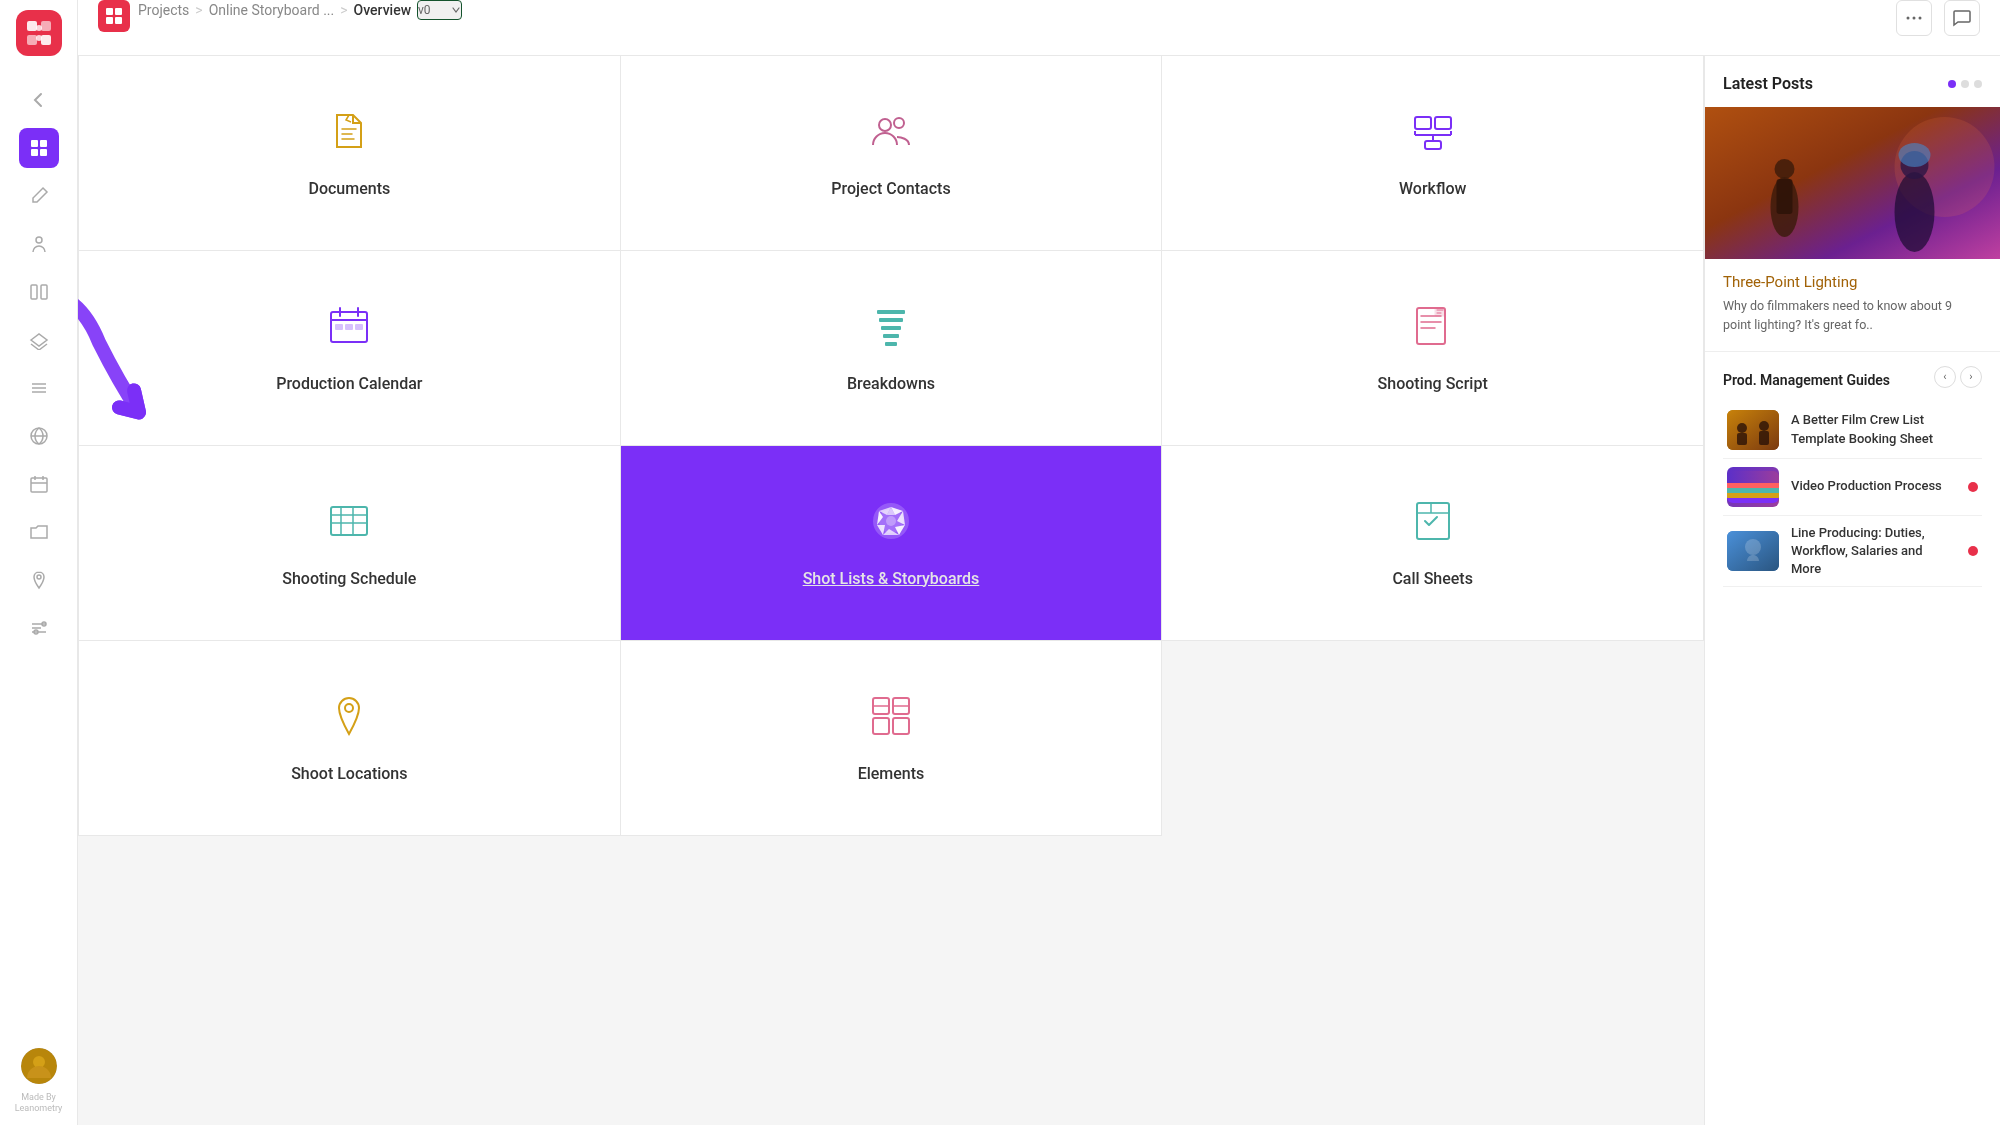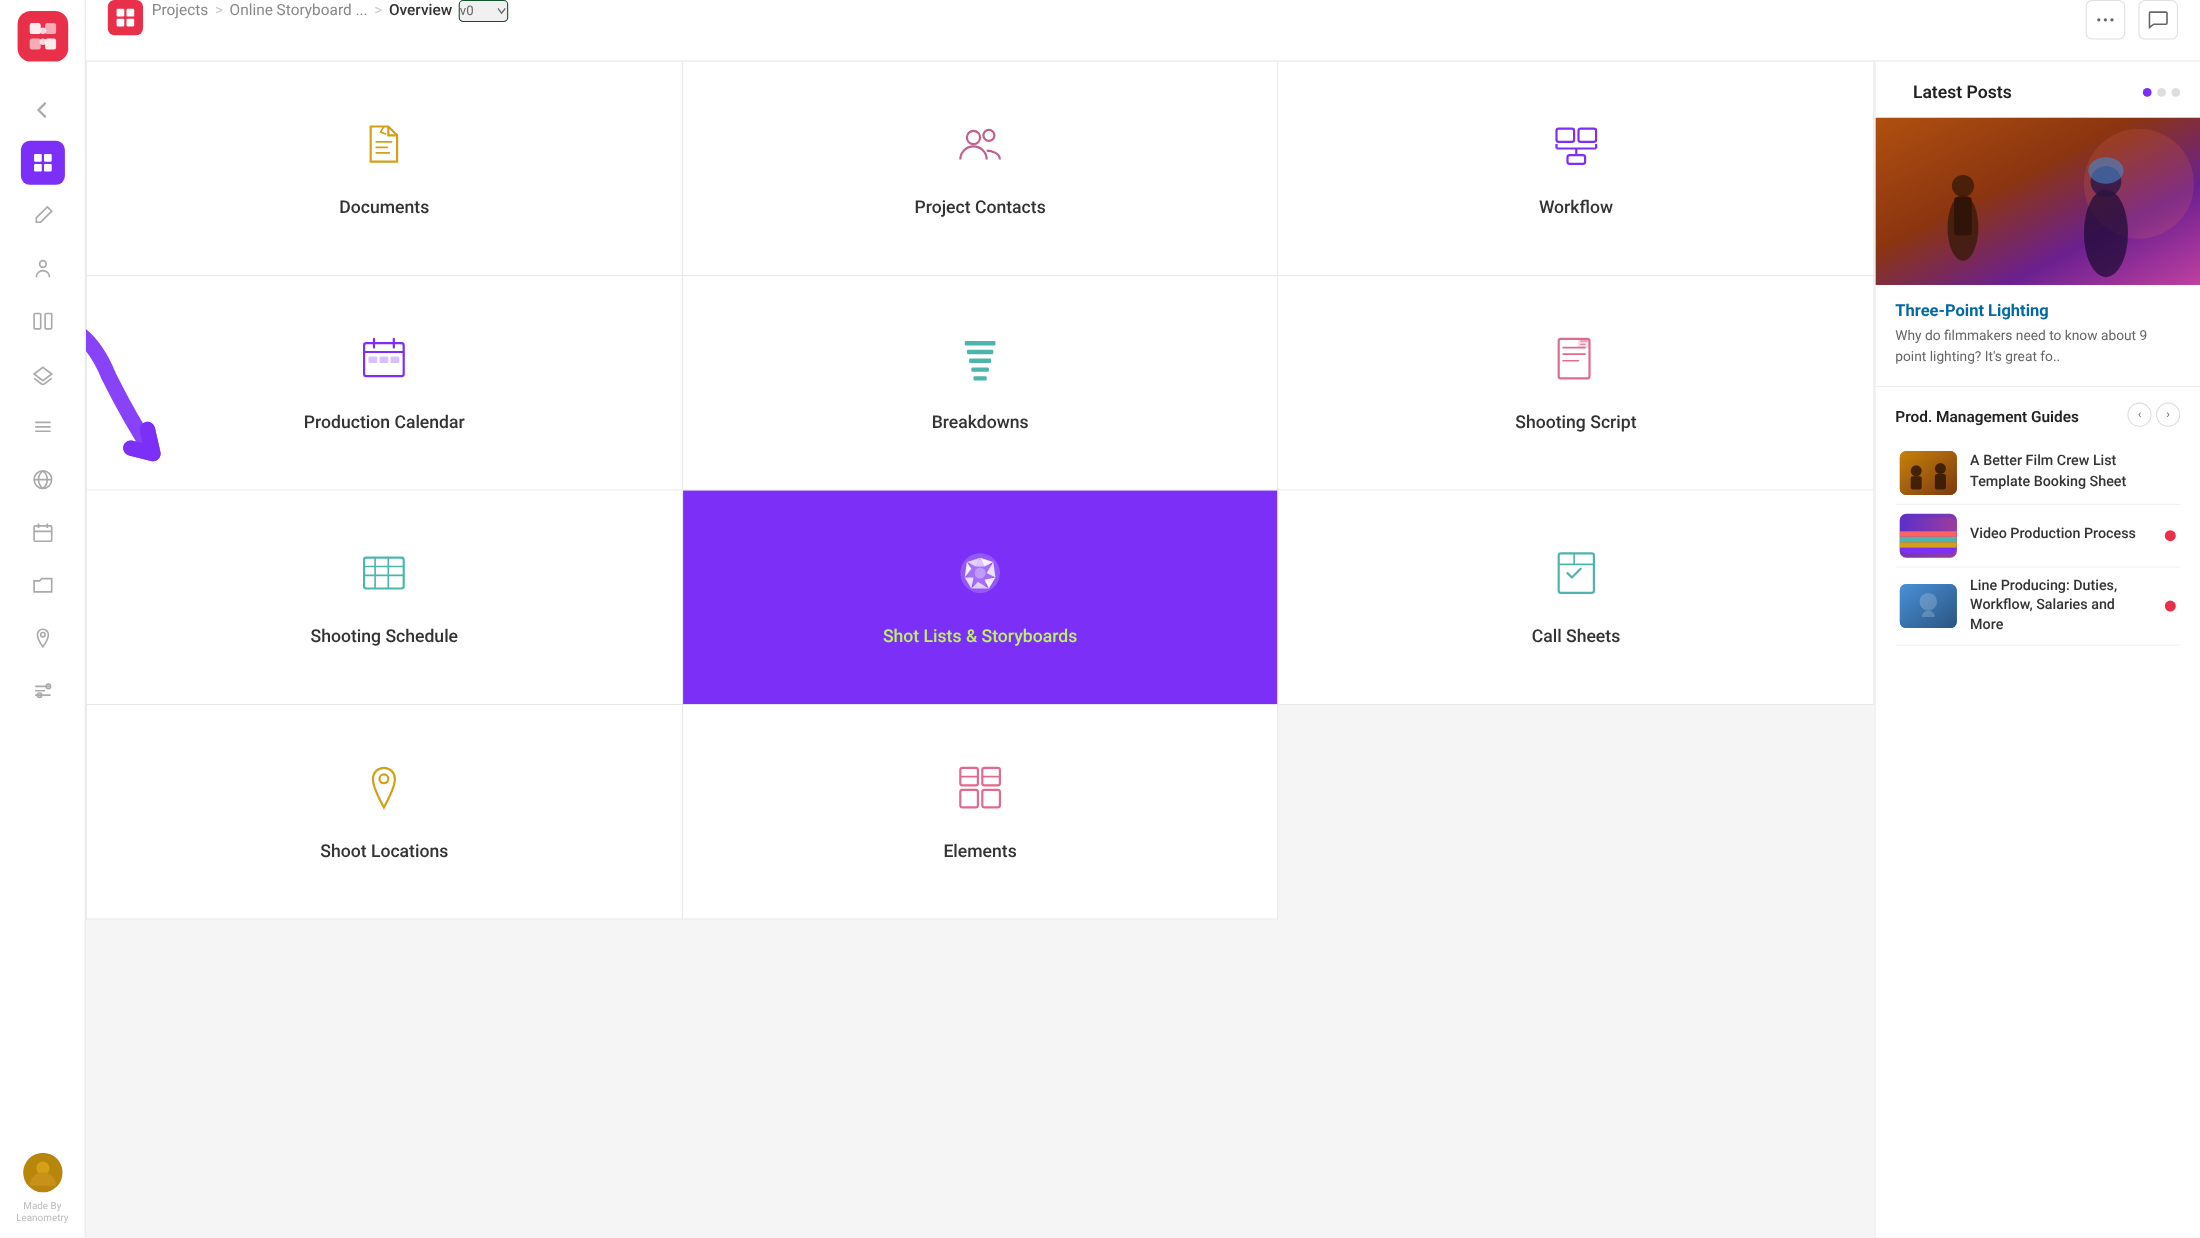--- a/index.html
+++ b/index.html
@@ -173,21 +173,21 @@
       min-height: 195px;
       cursor: pointer;
       background: #fff;
       transition: background 0.15s;
       position: relative;
       gap: 12px;
     }
     .grid-cell.active {
       background: #7b2ff7;
     }
-    .grid-cell.active .cell-label { color: #bef264; }
+    .grid-cell.active .cell-label { color: #e5e5e5; text-decoration: underline; }
     .cell-icon {
       margin-bottom: 14px;
       display: flex;
       align-items: center;
       justify-content: center;
     }
     .cell-label {
       font-size: 16px;
       font-weight: 500;
       color: #333;
@@ -217,21 +217,20 @@
     .latest-posts-header {
       display: flex;
       align-items: center;
       justify-content: space-between;
       padding: 18px 18px 14px;
     }
     .latest-posts-title {
       font-size: 16px;
       font-weight: 600;
       color: #222;
-      margin-left: 16px;
     }
     .dot-indicators {
       display: flex;
       gap: 5px;
       align-items: center;
     }
     .dot {
       width: 8px;
       height: 8px;
       border-radius: 50%;
@@ -244,22 +243,22 @@
       background: linear-gradient(135deg, #c8720a 0%, #a0450a 30%, #8b2fc9 70%, #c45aa0 100%);
       position: relative;
       overflow: hidden;
     }
     .post-content {
       padding: 14px 18px 16px;
       border-bottom: 1px solid #eee;
     }
     .post-title {
       font-size: 15px;
-      font-weight: 700;
-      color: #0369a1;
+      font-weight: 400;
+      color: #a16207;
       margin-bottom: 6px;
     }
     .post-excerpt {
       font-size: 12.5px;
       color: #666;
       line-height: 1.5;
     }
 
     .guides-section { padding: 14px 18px 8px; }
     .guides-header {

